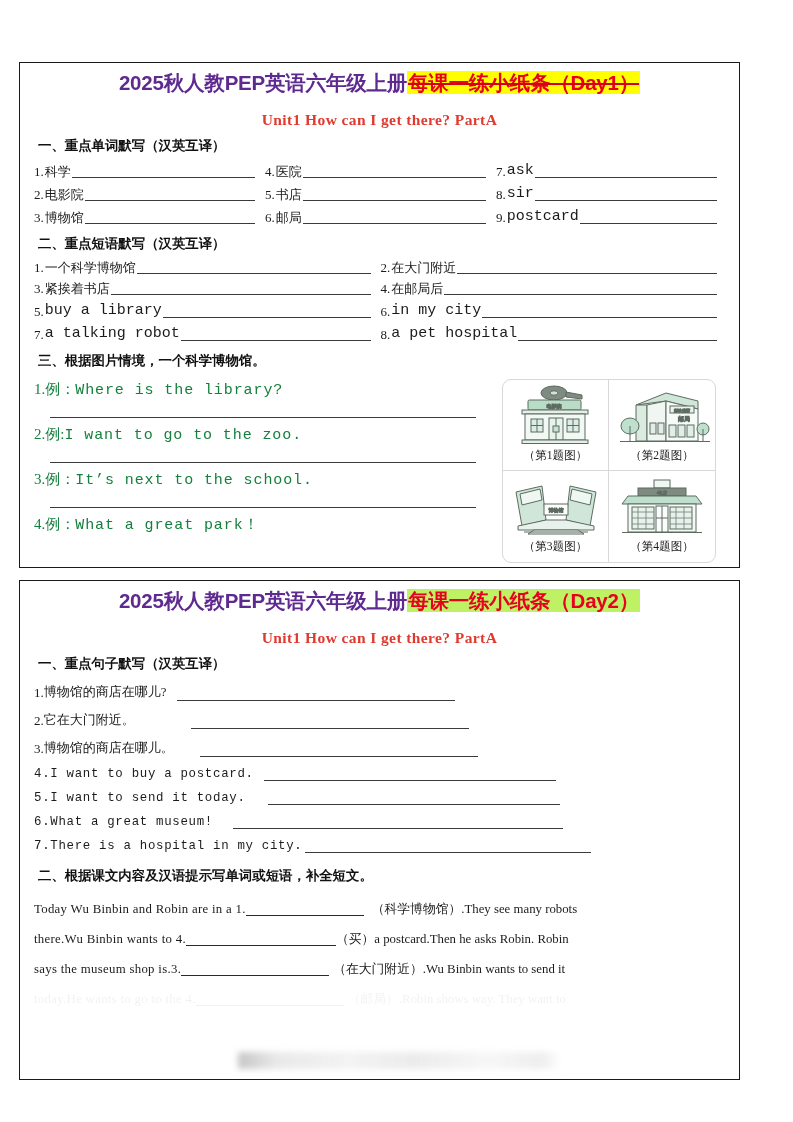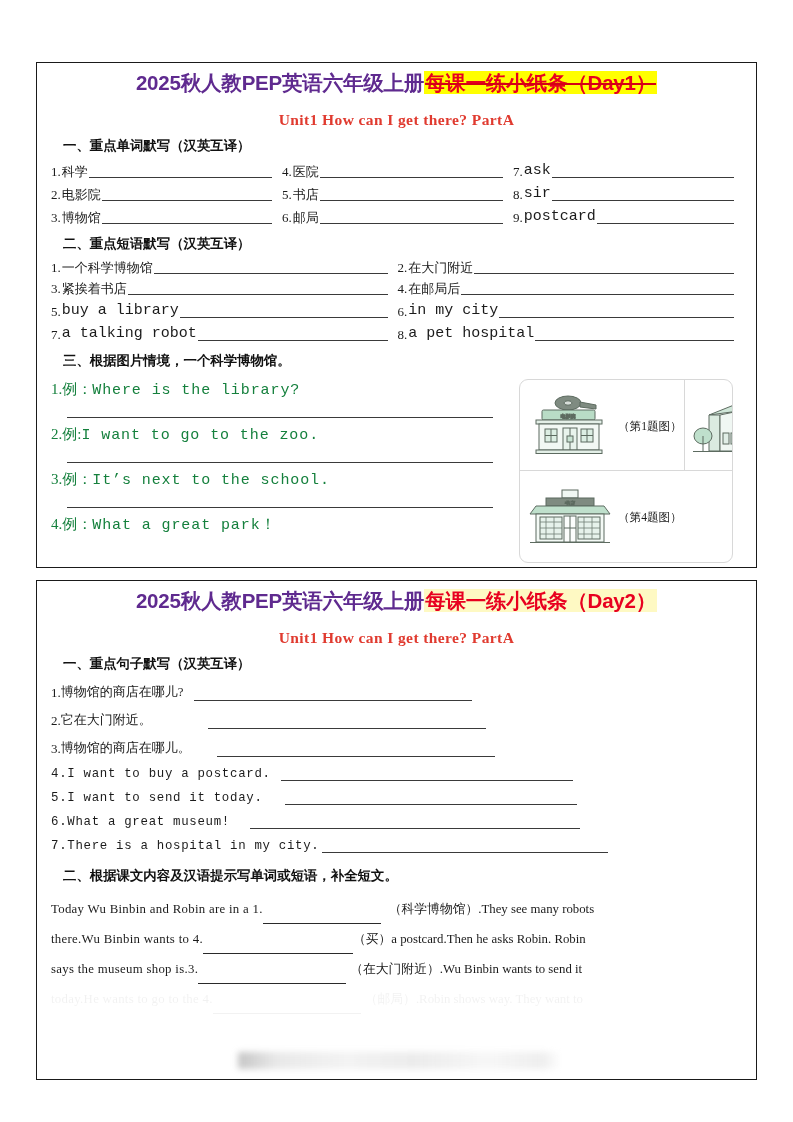--- a/index.html
+++ b/index.html
@@ -18,21 +18,21 @@
     position: absolute;
     left: 0; top: 0;
     width: 793px;
     height: 1122px;
     background: #fff;
   }
 
   
   .card {
     position: absolute;
-    left: 36px;
+    left: 19px;
     width: 721px;
     border: 1.6px solid #1a1a1a;
     box-sizing: border-box;
     background: #fff;
   }
   #card-day1 { top: 62px; height: 506px; }
   #card-day2 { top: 580px; height: 500px; }
 
   
   .title-line {
@@ -49,41 +49,41 @@
   .t-hl {
     color: #e8001f;
     background: #ffff00;
     text-decoration: line-through;
     text-decoration-color: #d40015;
     text-decoration-thickness: 1.5px;
     padding: 0 1px;
   }
   .t-hl-plain {
     color: #e8001f;
-    background: #fef9c3;
+    background: #bef264;
     padding: 0 1px;
   }
   .subtitle {
     text-align: center;
     color: #e03a2f;
     font-family: "Liberation Serif", "DejaVu Serif", serif;
     font-weight: bold;
     font-size: 15.5px;
     margin: 16px 0 0 0;
     letter-spacing: 0.4px;
   }
 
   
   .inner { padding: 0 12px 0 14px; }
   .sec-head {
     font-family: "Liberation Sans", "DejaVu Sans", sans-serif;
     font-weight: bold;
     font-size: 13.4px;
     color: #111;
-    margin: 8px 0 3px 12px;
+    margin: 8px 0 3px 4px;
   }
   .row {
     display: flex;
     font-size: 13px;
     color: #1b1b1b;
     margin: 0;
     line-height: 1.0;
   }
   .cn { font-family: "Liberation Serif", "DejaVu Serif", serif; }
   .en { font-family: "Liberation Mono", "DejaVu Sans Mono", monospace; font-size: 15px; }
@@ -134,21 +134,21 @@
     display: grid;
     grid-template-columns: 1fr 1fr;
     overflow: hidden;
     box-sizing: border-box;
     align-self: flex-start;
   }
   .pic-cell {
     box-sizing: border-box;
     padding: 5px 2px 3px 2px;
     display: flex;
-    flex-direction: row;
+    flex-direction: column;
     align-items: center;
     justify-content: flex-start;
     height: 91px;
   }
   .pic-cell.b-r { border-right: 1.2px solid #d8d8d8; }
   .pic-cell.b-b { border-bottom: 1.2px solid #d8d8d8; }
   .pic-cap {
     font-family: "Liberation Serif", "DejaVu Serif", serif;
     font-size: 11.6px;
     color: #1a1a1a;
@@ -171,21 +171,21 @@
     margin-left: 10px;
   }
 
   
   .passage {
     margin-top: 9px;
     font-size: 12.8px;
     color: #1b1b1b;
     line-height: 30px;
   }
-  .p-line { white-space: nowrap; display: flex; align-items: flex-end; }
+  .p-line { white-space: nowrap; display: flex; align-items: center; }
   .p-seg { font-family: "Liberation Serif", "DejaVu Serif", serif; }
   .p-en { font-family: "Liberation Serif", "DejaVu Serif", serif; letter-spacing: 0.3px; }
   .p-blank {
     border-bottom: 1.3px solid #2a2a2a;
     height: 14px;
     display: inline-block;
   }
   .fade-2 { opacity: 0.055; }
 
   
@@ -409,20 +409,36 @@
                 <ellipse cx="16" cy="41" rx="9" ry="8" fill="#bfe0cc"></ellipse>
                 <line x1="16" y1="41" x2="16" y2="56"></line>
                 <ellipse cx="89" cy="44" rx="6" ry="6" fill="#bfe0cc"></ellipse>
                 <line x1="89" y1="44" x2="89" y2="56"></line>
                 <line x1="6" y1="56.5" x2="96" y2="56.5" stroke-width="1.2"></line>
               </g>
             </svg>
             <div class="pic-cap">（第2题图）</div>
           </div>
 
+          <div class="pic-cell b-r">
+            <svg class="pic-svg" width="96" height="62" viewBox="0 0 96 62">
+              <g stroke="#5d6b60" stroke-width="1" fill="none">
+                <path d="M8 16 L34 10 L38 44 L14 50 Z" fill="#cfe6d8"></path>
+                <path d="M12 18 L32 13 L34 24 L14 29 Z" fill="#eef7f1"></path>
+                <path d="M88 16 L62 10 L58 44 L82 50 Z" fill="#cfe6d8"></path>
+                <path d="M84 18 L64 13 L62 24 L82 29 Z" fill="#eef7f1"></path>
+                <rect x="36" y="28" width="24" height="11" fill="#ffffff"></rect>
+                <text x="48" y="36" font-size="5" fill="#3f5648" text-anchor="middle" font-family="'DejaVu Sans',sans-serif">博物馆</text>
+                <path d="M10 50 L38 44 L58 44 L86 50 L86 54 L10 54 Z" fill="#e7f2ec"></path>
+                <path d="M26 54 L70 54 L76 58 L20 58 Z" fill="#f2f8f5"></path>
+                <line x1="16" y1="56" x2="80" y2="56"></line>
+              </g>
+            </svg>
+            <div class="pic-cap">（第3题图）</div>
+          </div>
 
           <div class="pic-cell">
             <svg class="pic-svg" width="96" height="62" viewBox="0 0 96 62">
               <g stroke="#5d6b60" stroke-width="1" fill="none">
                 <rect x="40" y="4" width="16" height="8" fill="#f0f7f3"></rect>
                 <rect x="24" y="12" width="48" height="8" fill="#7f8b81"></rect>
                 <text x="48" y="18.5" font-size="5" fill="#e9f3ed" text-anchor="middle" font-family="'DejaVu Sans',sans-serif">书店</text>
                 <path d="M14 20 L82 20 L88 28 L8 28 Z" fill="#bfe0cc"></path>
                 <rect x="14" y="28" width="68" height="28" fill="#f4faf6"></rect>
                 <rect x="18" y="31" width="22" height="22" fill="#e6f2eb"></rect>

